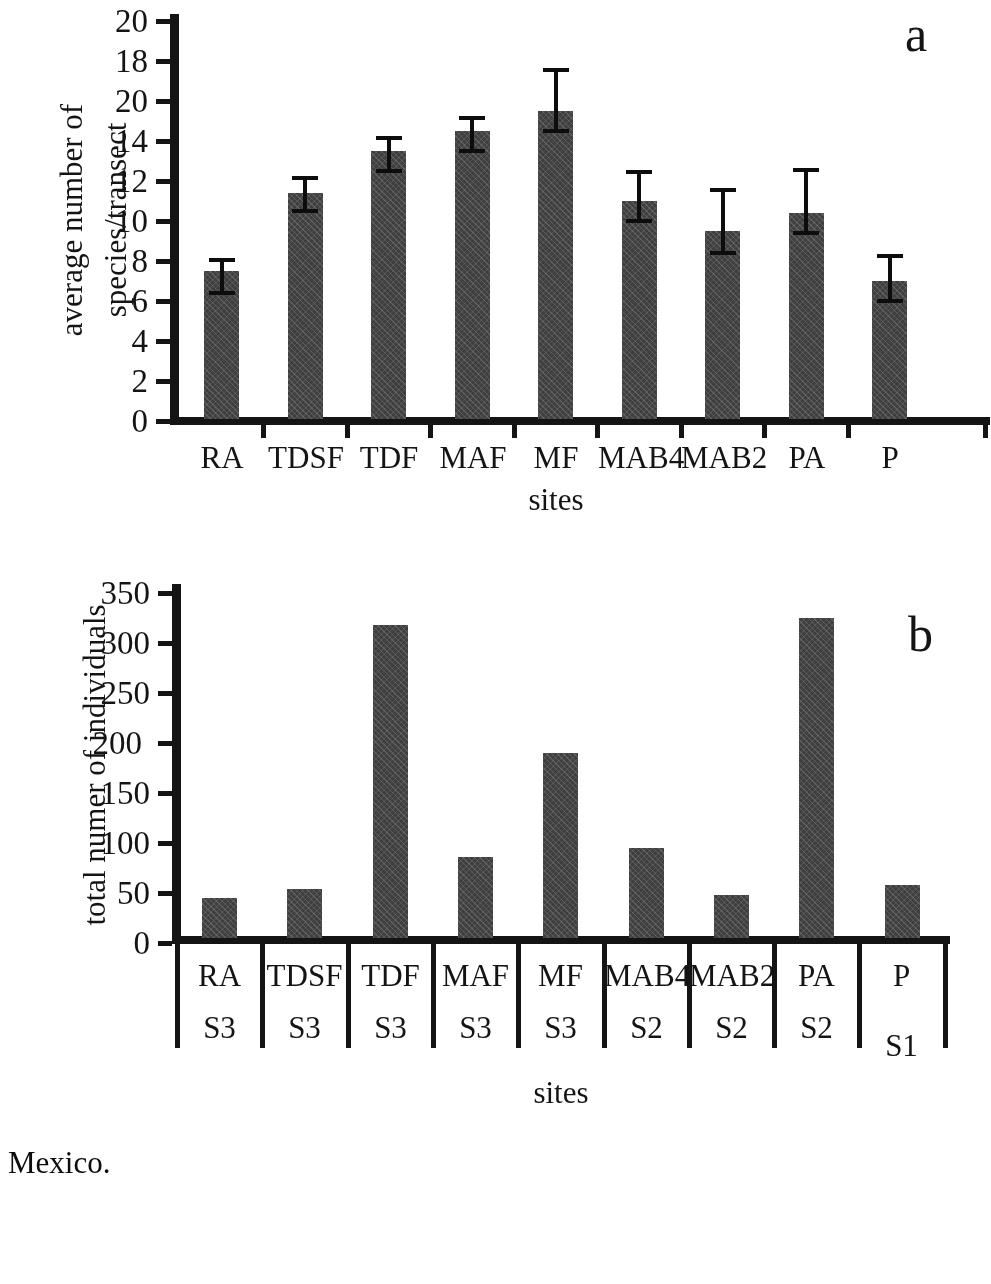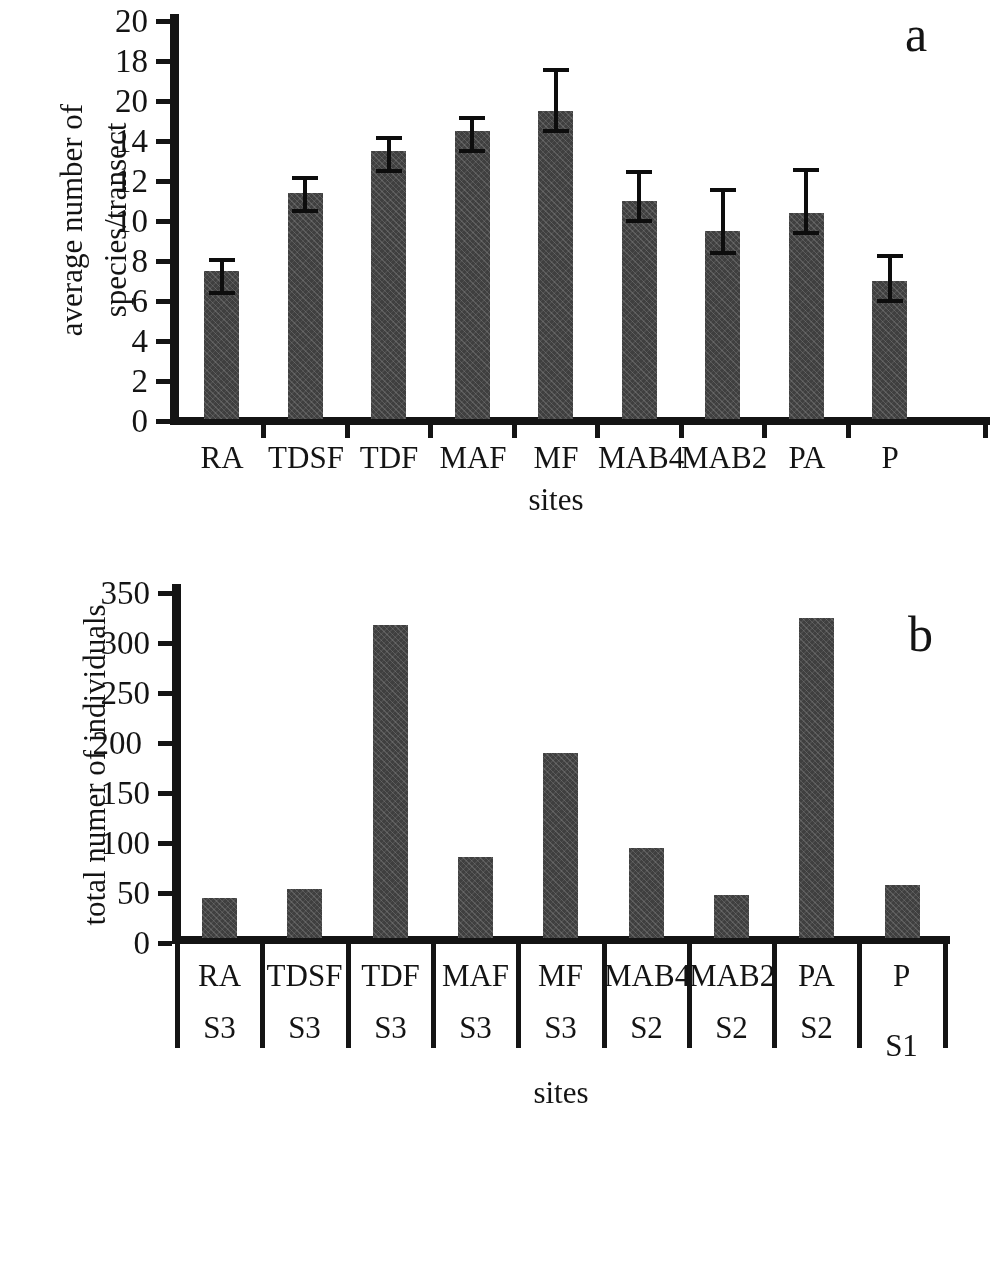--- a/index.html
+++ b/index.html
@@ -176,15 +176,16 @@
       <div class="catlab" style="left: 604px; top: 1010px; width: 85px;">S2</div>
       <div class="catlab" style="left: 689px; top: 958px; width: 85px;">MAB2</div>
       <div class="catlab" style="left: 689px; top: 1010px; width: 85px;">S2</div>
       <div class="catlab" style="left: 774px; top: 958px; width: 85px;">PA</div>
       <div class="catlab" style="left: 774px; top: 1010px; width: 85px;">S2</div>
       <div class="catlab" style="left: 859px; top: 958px; width: 85px;">P</div>
       <div class="catlab" style="left: 859px; top: 1010px; width: 85px; margin-top: 18px;">S1</div>
     </div>
 
   <div id="caption">
+    <div class="capline last">Mexico.</div>
   </div>
 
 </div>
 
 </body></html>

